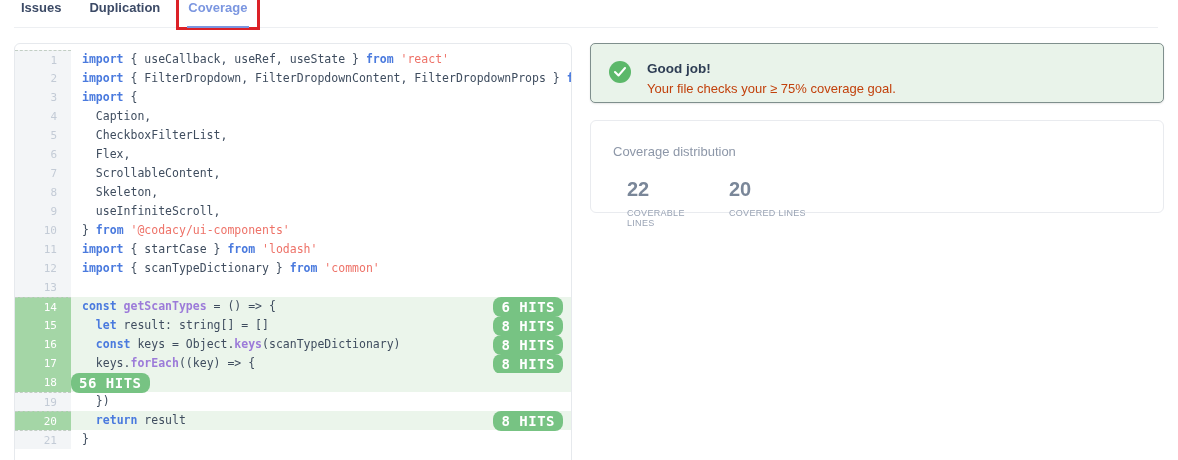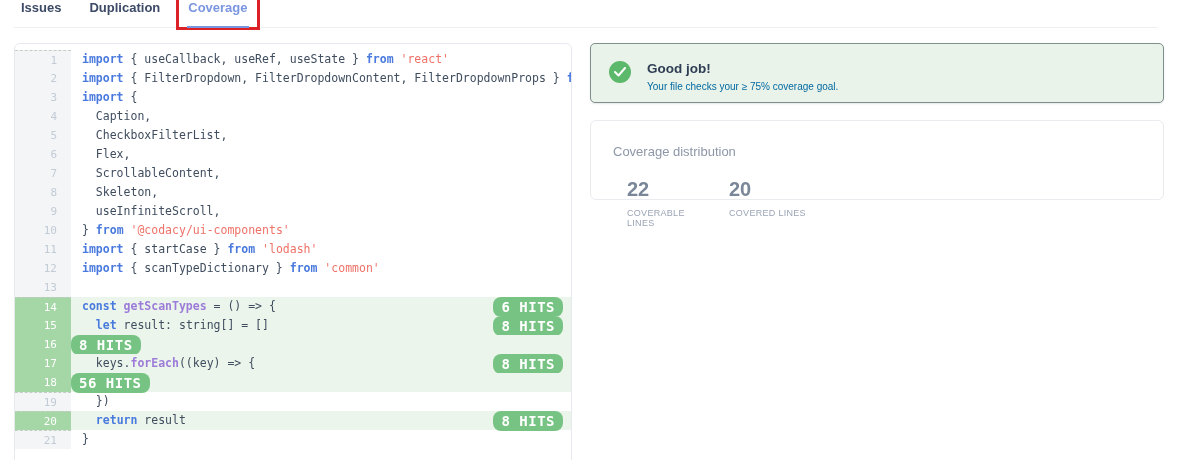--- a/index.html
+++ b/index.html
@@ -41,24 +41,24 @@
           padding:2px 8px; border-radius:8px; letter-spacing:0.5px; white-space:nowrap; }
 
   
   .right-col { flex:1; display:flex; flex-direction:column; }
   .goal-panel { background:#e9f3ea; border:1px solid #7f8f8d; border-radius:5px;
                 padding:17px 18px; display:flex; gap:16px; height:60px;
                 box-shadow:0 1px 2px rgba(0,0,0,0.10); }
   .check-circle { width:22px; height:22px; border-radius:50%; background:#5cb86a;
                   display:flex; align-items:center; justify-content:center; flex:0 0 22px; }
   .goal-title { font-size:13.5px; font-weight:700; color:#2e3d54; margin-bottom:5px; }
-  .goal-sub { font-size:10px; color:#0369a1; }
+  .goal-sub { font-size:13px; color:#c2410c; }
 
   .dist-panel { margin-top:17px; background:#fff; border:1px solid #e9ebef; border-radius:6px;
-                padding:23px 22px; height:80px; }
+                padding:23px 22px; height:93px; }
   .dist-title { font-size:13px; color:#8d97a8; margin-bottom:19px; }
   .stats { display:flex; }
   .stat { width:88px;margin-left:14px; }
   .stat-value { font-size:20px; font-weight:700; color:#7a8799; }
   .stat-label { font-size:9px; color:#9aa4b5; letter-spacing:0.3px; margin-top:7px; }
 </style>
 </head>
 <body>
 
 <div class="tabs-bar">
@@ -128,20 +128,21 @@
           <span class="code"><span class="tok-kw">const</span><span class="tok-pl"> </span><span class="tok-fn">getScanTypes</span><span class="tok-pl"> = () =&gt; {</span></span>
           <span class="hits">6 HITS</span>
         </div>
         <div class="code-row covered">
           <span class="gutter">15</span>
           <span class="code"><span class="tok-pl">  </span><span class="tok-kw">let</span><span class="tok-pl"> result: string[] = []</span></span>
           <span class="hits">8 HITS</span>
         </div>
         <div class="code-row covered">
           <span class="gutter">16</span>
+          <span class="code"><span class="tok-pl">  </span><span class="tok-kw">const</span><span class="tok-pl"> keys = Object.</span><span class="tok-fn">keys</span><span class="tok-pl">(scanTypeDictionary)</span></span>
           <span class="hits">8 HITS</span>
         </div>
         <div class="code-row covered">
           <span class="gutter">17</span>
           <span class="code"><span class="tok-pl">  keys.</span><span class="tok-fn">forEach</span><span class="tok-pl">((key) =&gt; {</span></span>
           <span class="hits">8 HITS</span>
         </div>
         <div class="code-row covered">
           <span class="gutter">18</span>
           <span class="hits">56 HITS</span>

